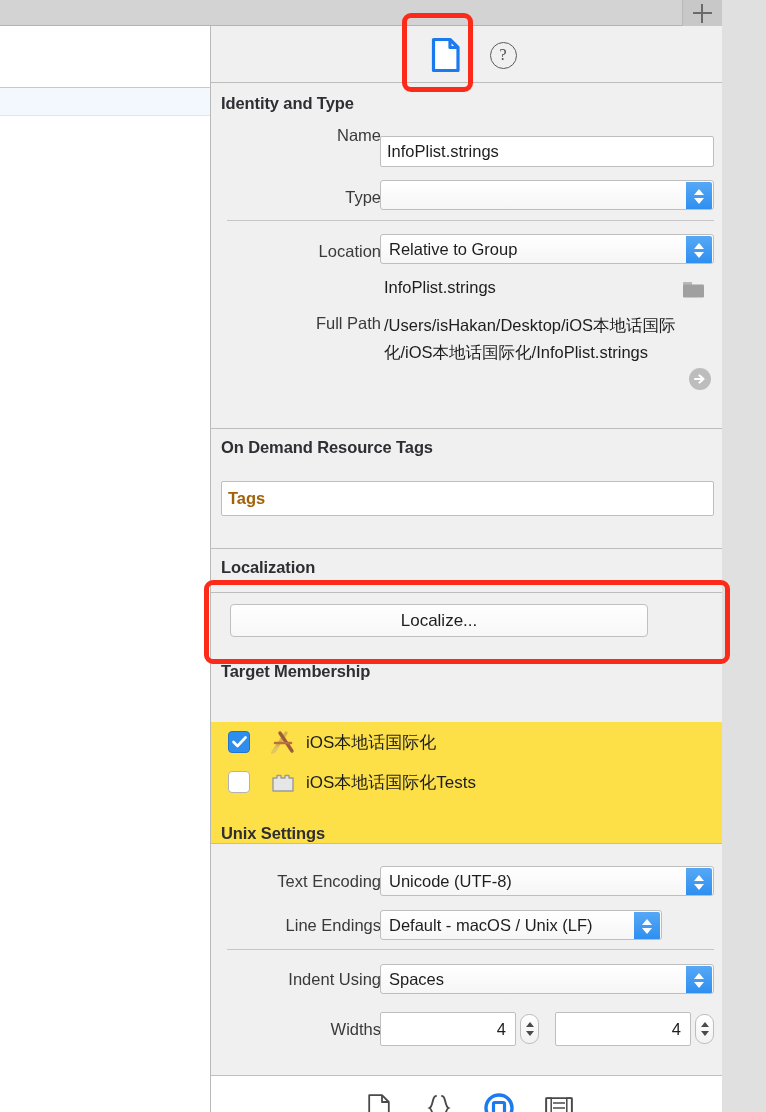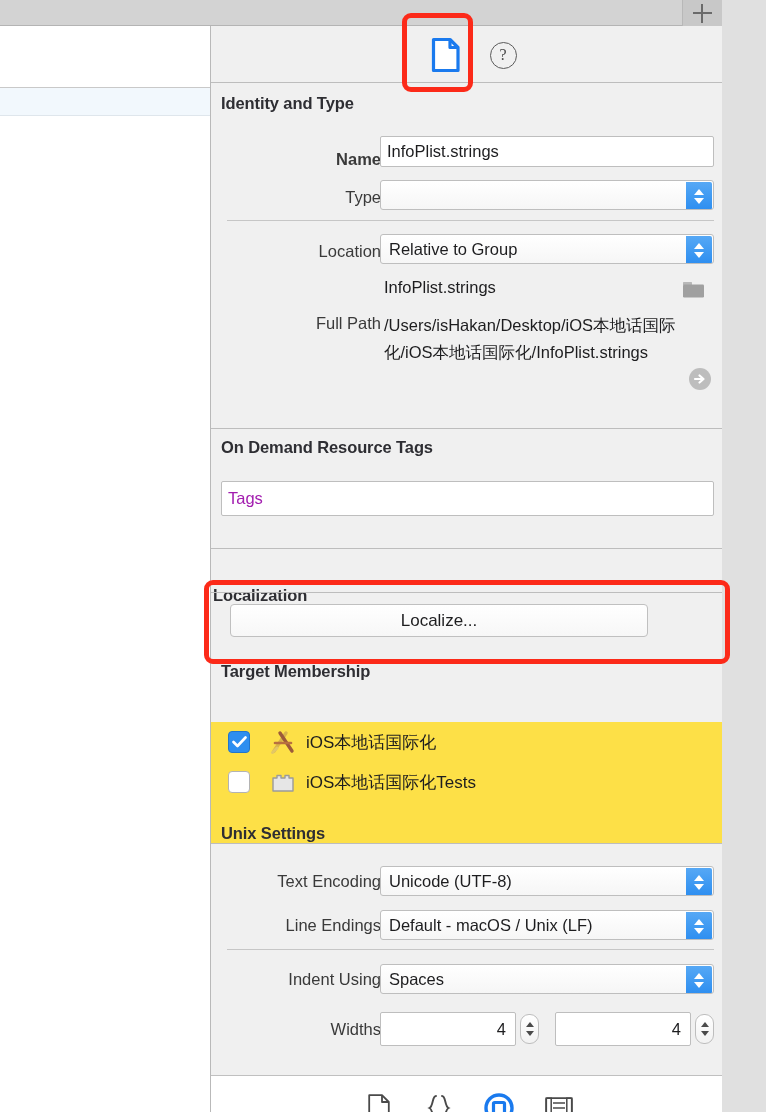--- a/index.html
+++ b/index.html
@@ -165,21 +165,21 @@
     border-radius: 2px;
     box-sizing: border-box;
     font-size: 16.5px;
     color: #1d1d1f;
     display: flex;
     align-items: center;
     padding: 0 6px;
     overflow: hidden;
     white-space: nowrap;
   }
-  .textfield.placeholder { color: #a21caf; }
+  .textfield.placeholder { color: #a16207; font-weight: bold; }
   .textfield.numeric { justify-content: flex-end; padding-right: 9px; }
 
   
   .popup {
     position: absolute;
     box-sizing: border-box;
     height: 30px;
     background: linear-gradient(#ffffff, #f6f6f6);
     border: 1px solid #bebebe;
     border-radius: 3px;
@@ -330,21 +330,21 @@
         <path d="M19 2.5 V10.5 H27" fill="none" stroke="#1a7aee" stroke-width="3.2" stroke-linejoin="round"></path>
       </svg>
     </div>
     <div class="help-button">
       <div class="help-circle">?</div>
     </div>
   </div>
 
   <div class="section-title" style="left:10px; top:68px;">Identity and Type</div>
 
-  <div class="row-label" style="left:70px; top:124px; width:100px;font-weight:bold;">Name</div>
+  <div class="row-label" style="left:70px; top:100px; width:100px;">Name</div>
   <div class="textfield" style="left:169px; top:110px; width:334px; height:31px;">InfoPlist.strings</div>
 
   <div class="row-label" style="left:70px; top:162px; width:100px;">Type</div>
   <div class="popup" style="left:169px; top:154px; width:334px;">
     <span class="popup-arrows">
       <span class="arr-up"></span>
         <span class="arr-dn"></span>
     </span>
   </div>
 
@@ -372,21 +372,21 @@
     <path d="M7 12 h8 M11.5 8.5 L15.5 12 L11.5 15.5" fill="none" stroke="#ffffff" stroke-width="2.2" stroke-linecap="round" stroke-linejoin="round"></path>
   </svg>
 
   <div class="group-sep" style="top:402px;"></div>
 
   <div class="section-title" style="left:10px; top:412px;">On Demand Resource Tags</div>
   <div class="textfield placeholder" style="left:10px; top:455px; width:493px; height:35px;">Tags</div>
 
   <div class="group-sep" style="top:522px;"></div>
 
-  <div class="section-title" style="left:2px; top:532px;margin-top:28px;">Localization</div>
+  <div class="section-title" style="left:10px; top:532px;">Localization</div>
   <div class="group-sep" style="top:566px;"></div>
   <div class="push-button" style="left:19px; top:578px; width:418px; height:33px;">Localize...</div>
 
   <div class="group-sep" style="top:637px;"></div>
 
   <div class="section-title" style="left:10px; top:636px;">Target Membership</div>
 
   <div class="tm-list">
 
     <div class="tm-row" style="top:0;">
@@ -421,21 +421,21 @@
   <div class="row-label" style="left:14px; top:846px; width:156px;">Text Encoding</div>
   <div class="popup" style="left:169px; top:840px; width:334px;">
     <span>Unicode (UTF-8)</span>
     <span class="popup-arrows">
       <span class="arr-up"></span>
         <span class="arr-dn"></span>
     </span>
   </div>
 
   <div class="row-label" style="left:14px; top:890px; width:156px;">Line Endings</div>
-  <div class="popup" style="left:169px; top:884px; width:334px;">
+  <div class="popup" style="left:169px; top:884px; width:282px;">
     <span>Default - macOS / Unix (LF)</span>
     <span class="popup-arrows">
       <span class="arr-up"></span>
         <span class="arr-dn"></span>
     </span>
   </div>
 
   <div class="divider" style="left:16px; top:923px; width:487px;"></div>
 
   <div class="row-label" style="left:14px; top:944px; width:156px;">Indent Using</div>

